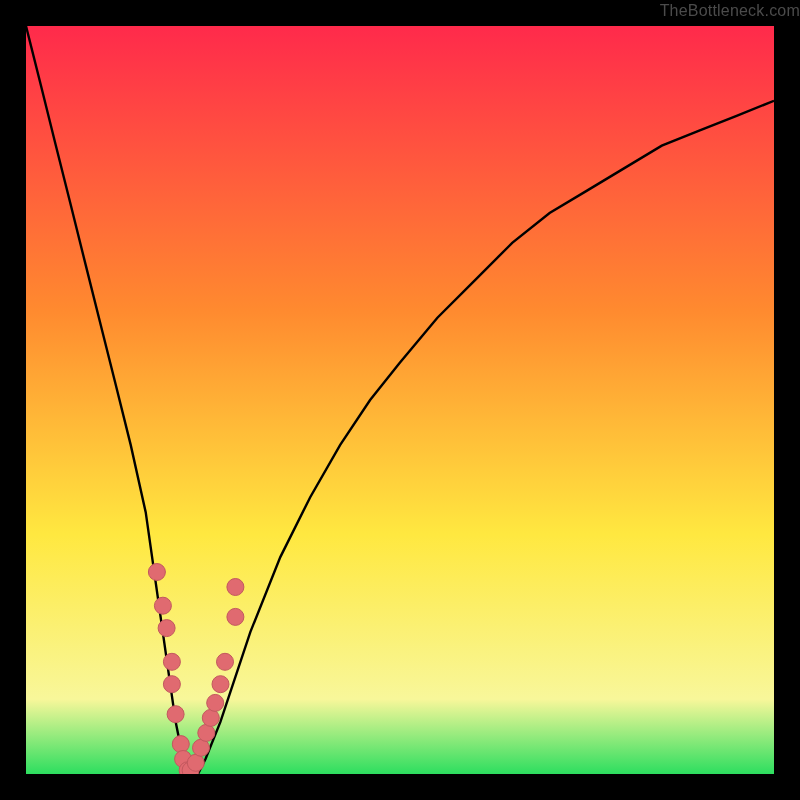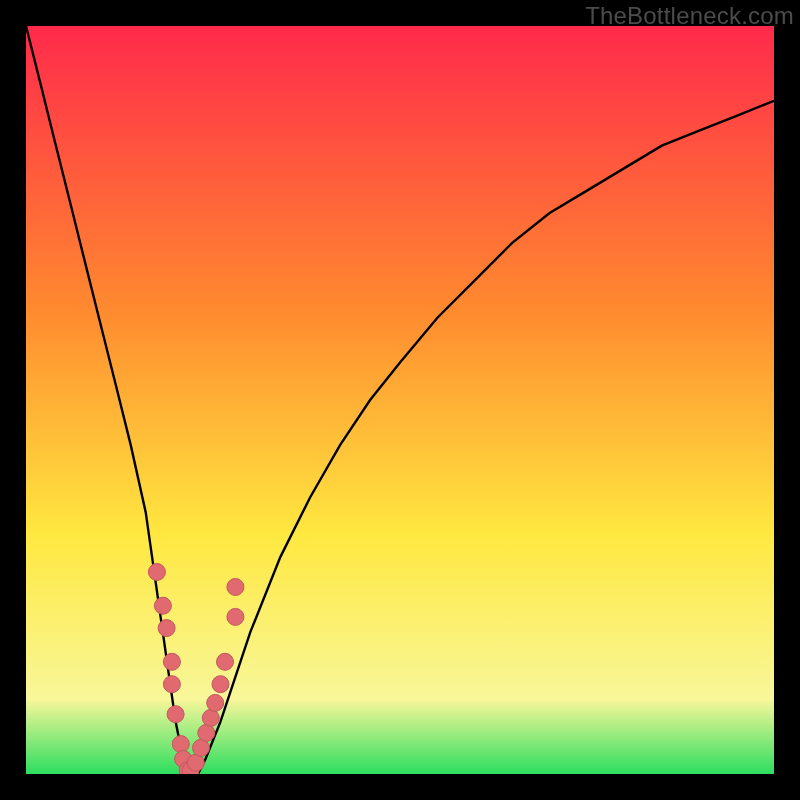--- a/index.html
+++ b/index.html
@@ -23,23 +23,23 @@
     position: absolute;
     left: 26px;
     top: 26px;
     width: 748px;
     height: 748px;
     overflow: hidden;
   }
   .watermark {
     position: absolute;
     top: 2px;
-    right: 6px;
+    right: 0;
     color: #4b4b4b;
-    font-size: 24px;
+    font-size: 16px;
     font-weight: 500;
     letter-spacing: 0.2px;
     z-index: 10;
     user-select: none;
     margin-left: 42px;
   }
   svg {
     display: block;
   }
 </style>

